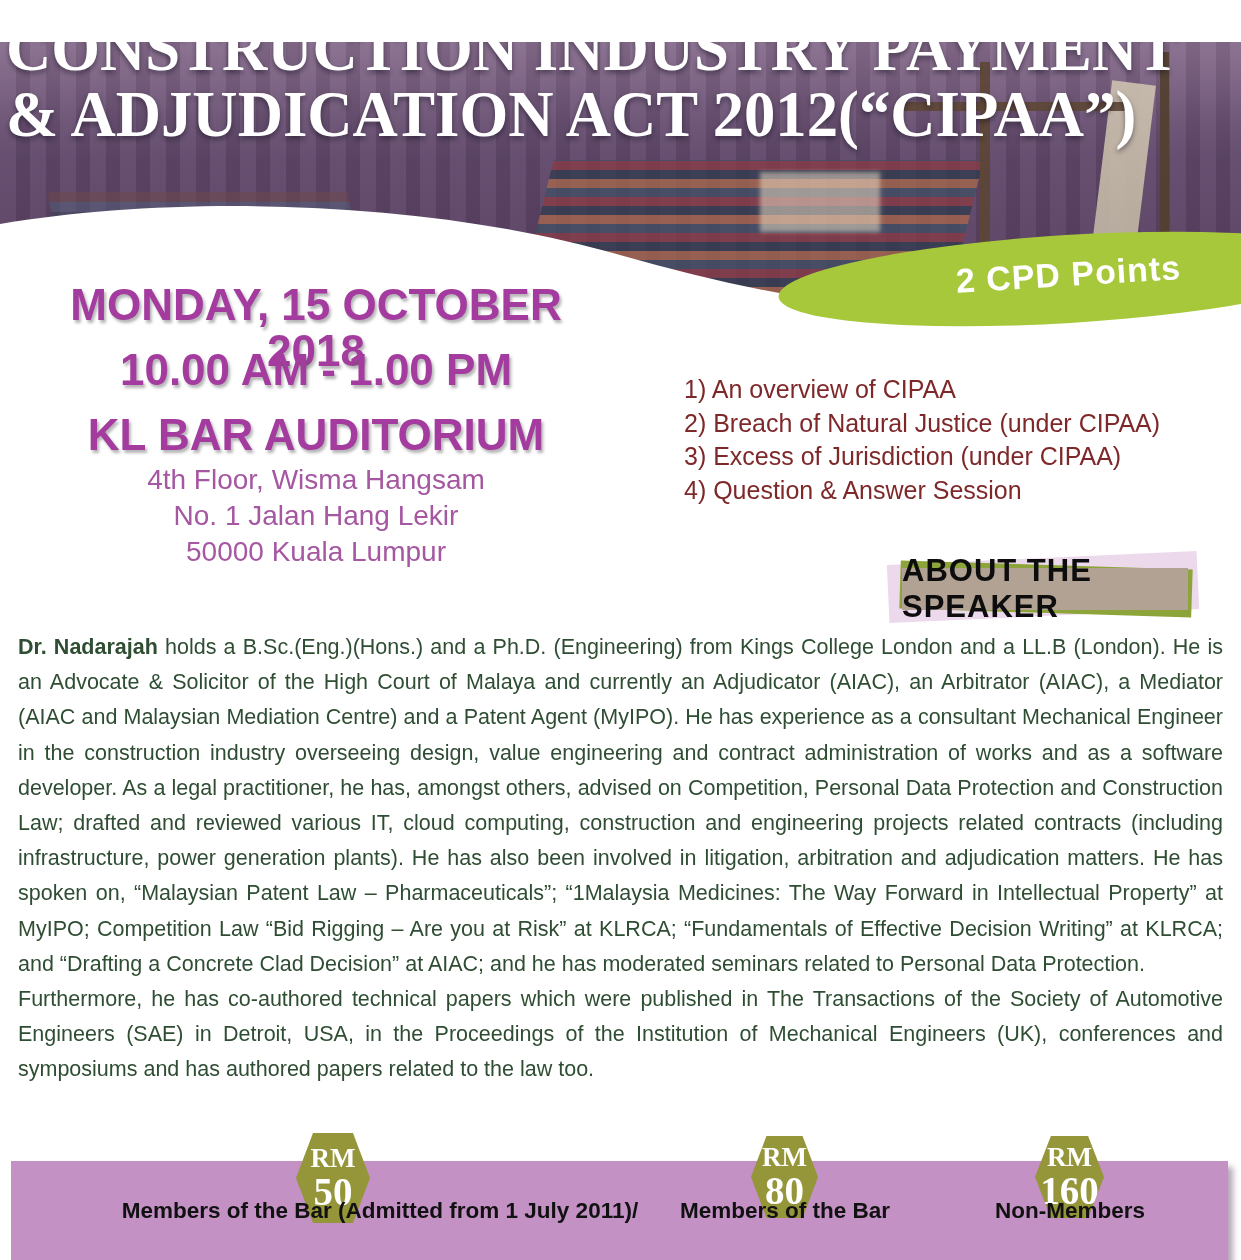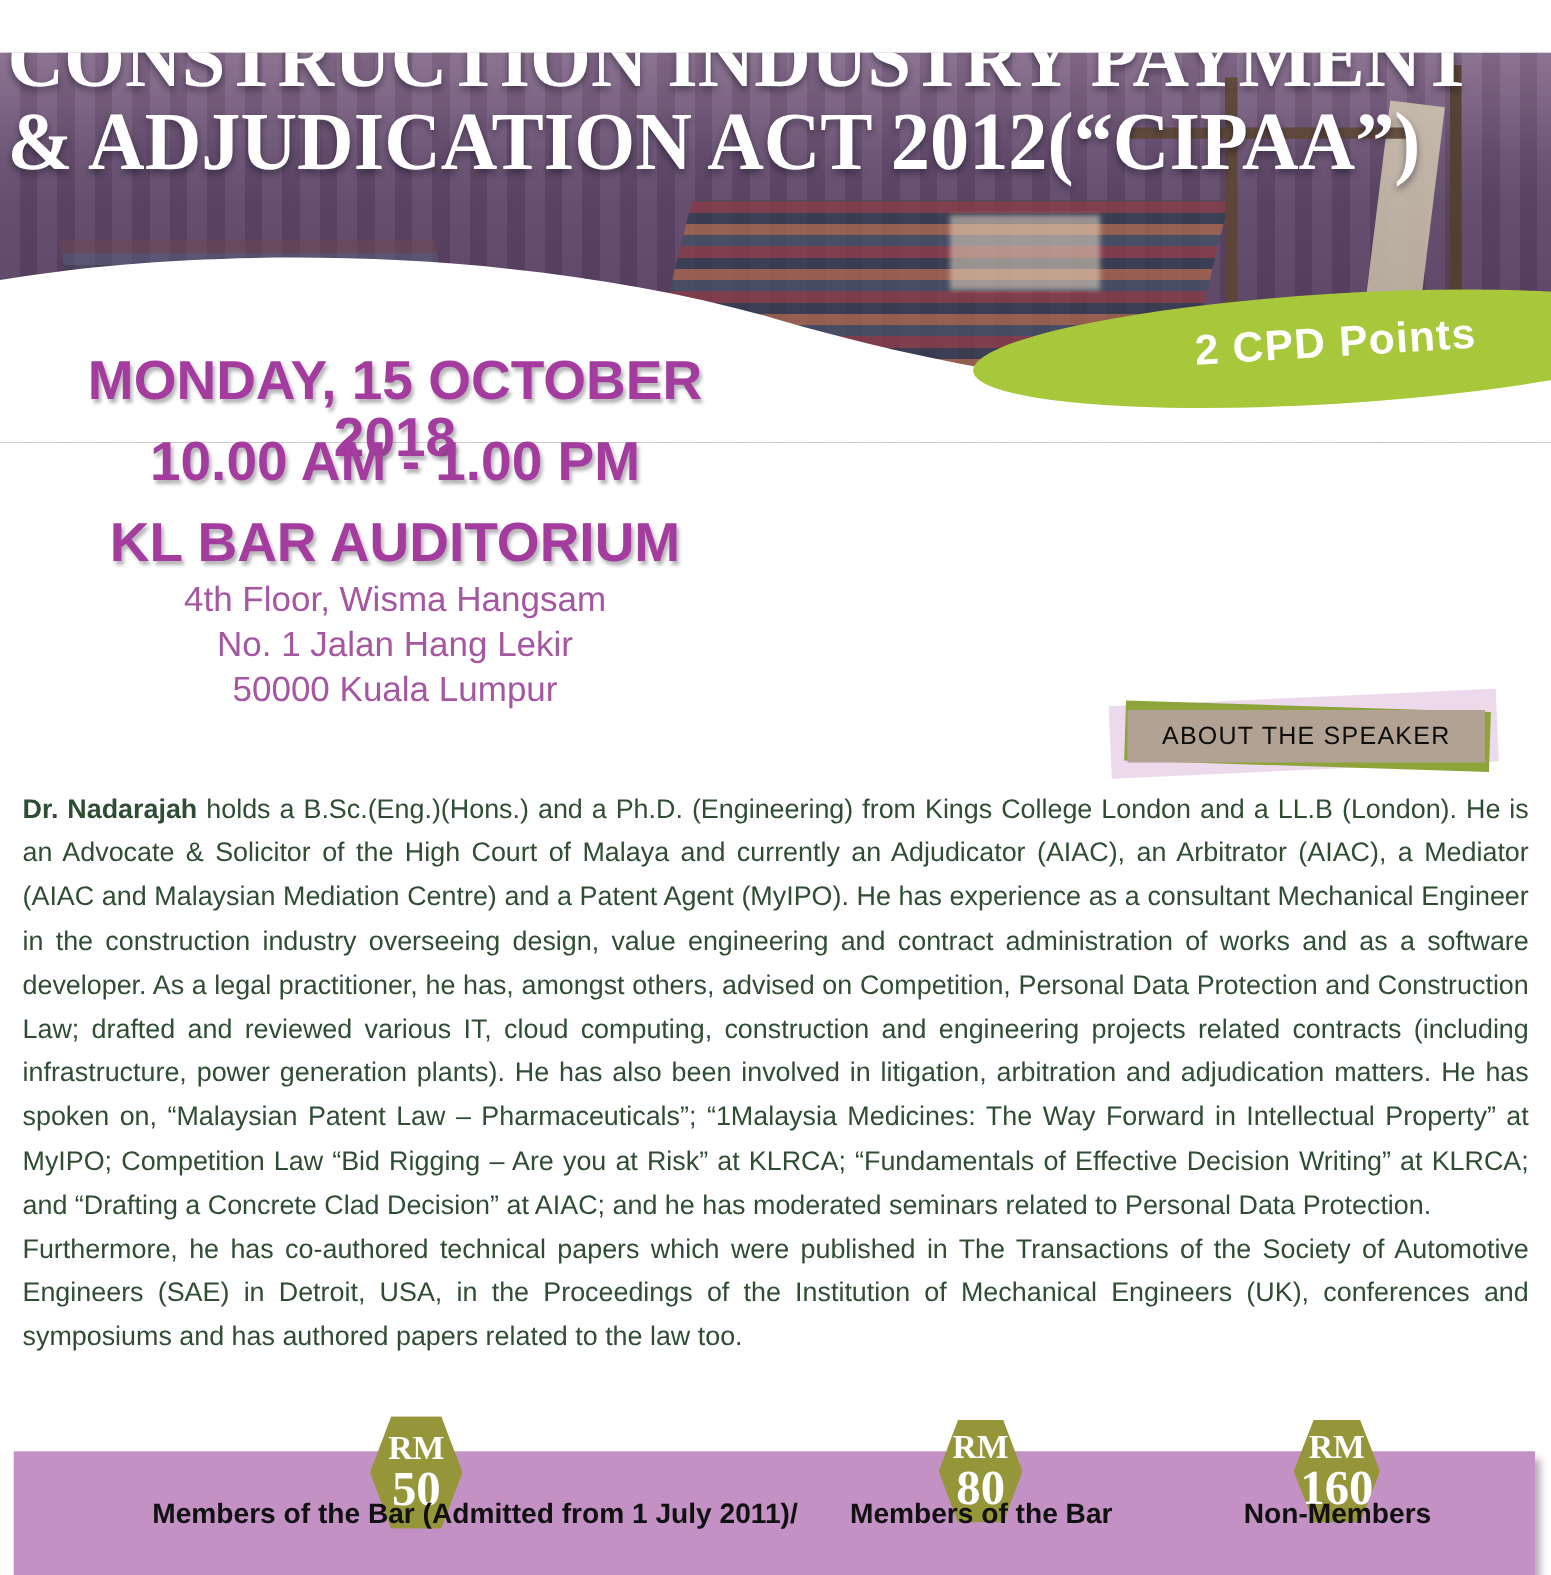--- a/index.html
+++ b/index.html
@@ -47,21 +47,21 @@
   .areas{position:absolute;left:684px;top:331px;width:540px;color:#7b2527;}
   .areas-heading{font-weight:700;font-size:25px;margin-bottom:8px;}
   .areas-list{margin:0;padding:0;list-style:none;font-size:25px;line-height:33.5px;color:#7e282a;}
 
   
   .about{position:absolute;left:898px;top:519px;width:296px;height:56px;}
   .about-pink{position:absolute;left:-10px;top:-3px;width:310px;height:58px;background:#ecd9ec;transform:rotate(-2.6deg);}
   .about-green{position:absolute;left:2px;top:4px;width:292px;height:48px;background:#8da43a;transform:rotate(1.8deg);}
   .about-tan{position:absolute;left:4px;top:7px;width:286px;height:42px;background:#b2a294;
              display:flex;align-items:center;justify-content:center;}
-  .about-tan span{color:#0d0d0d;font-weight:400;font-size:20px;letter-spacing:1px;}
+  .about-tan span{color:#0d0d0d;font-weight:700;font-size:31px;letter-spacing:1px;}
 
   
   .bio{position:absolute;left:18px;top:588px;width:1205px;color:#2e4d32;
        font-size:21.5px;line-height:35.2px;text-align:justify;}
   .bio p{margin:0;}
   .bio .name{font-weight:700;}
 
   
   .band{position:absolute;left:11px;top:1119px;width:1217px;height:119px;background:#c391c3;
         box-shadow:5px 6px 6px rgba(96,62,96,.45);}
@@ -117,20 +117,26 @@
   <div class="event-col">
     <div class="ev-big ev-date">MONDAY, 15 OCTOBER 2018</div>
     <div class="ev-big ev-time">10.00 AM - 1.00 PM</div>
     <div class="ev-big ev-venue">KL BAR AUDITORIUM</div>
     <div class="ev-addr addr1">4th Floor, Wisma Hangsam</div>
     <div class="ev-addr addr2">No. 1 Jalan Hang Lekir</div>
     <div class="ev-addr addr3">50000 Kuala Lumpur</div>
   </div>
 
   <div class="areas">
+    <ul class="areas-list">
+      <li>1) An overview of CIPAA</li>
+      <li>2) Breach of Natural Justice (under CIPAA)</li>
+      <li>3) Excess of Jurisdiction (under CIPAA)</li>
+      <li>4) Question &amp; Answer Session</li>
+    </ul>
   </div>
 
   <div class="about">
     <div class="about-pink"></div>
     <div class="about-green"></div>
     <div class="about-tan">
       <span>ABOUT THE SPEAKER</span>
     </div>
   </div>
 

